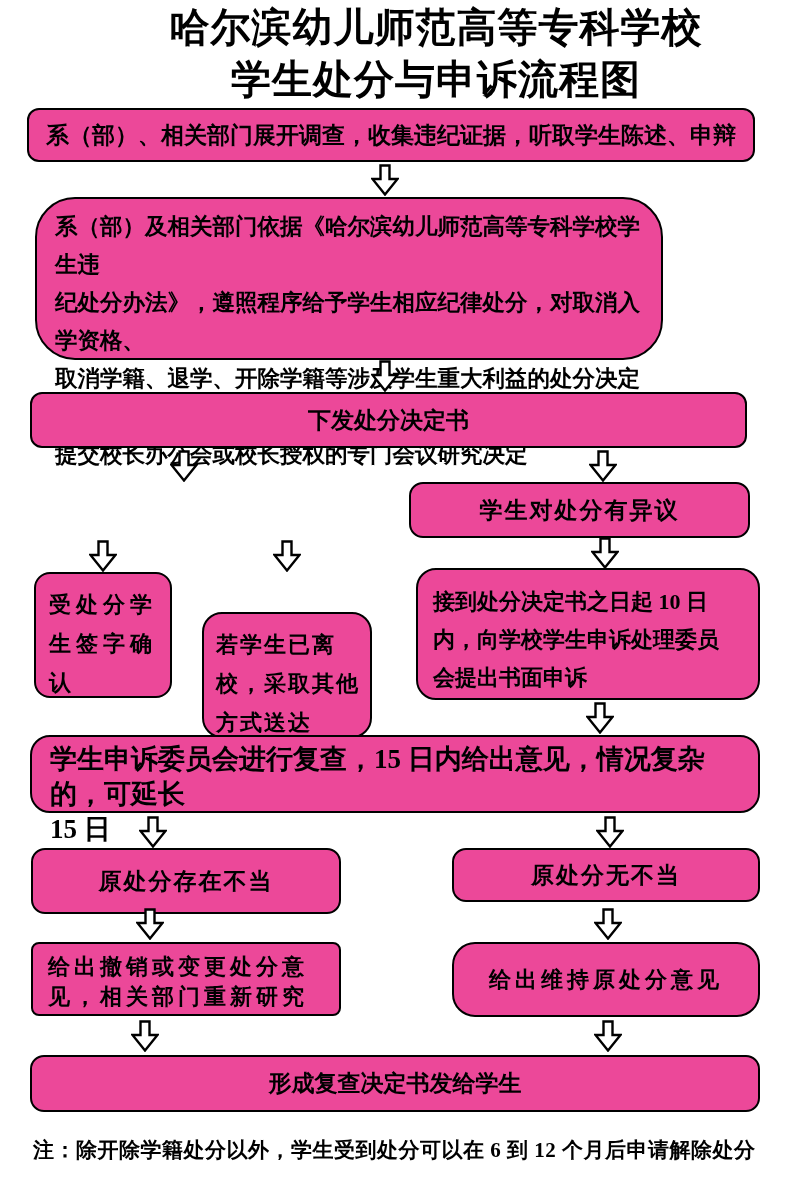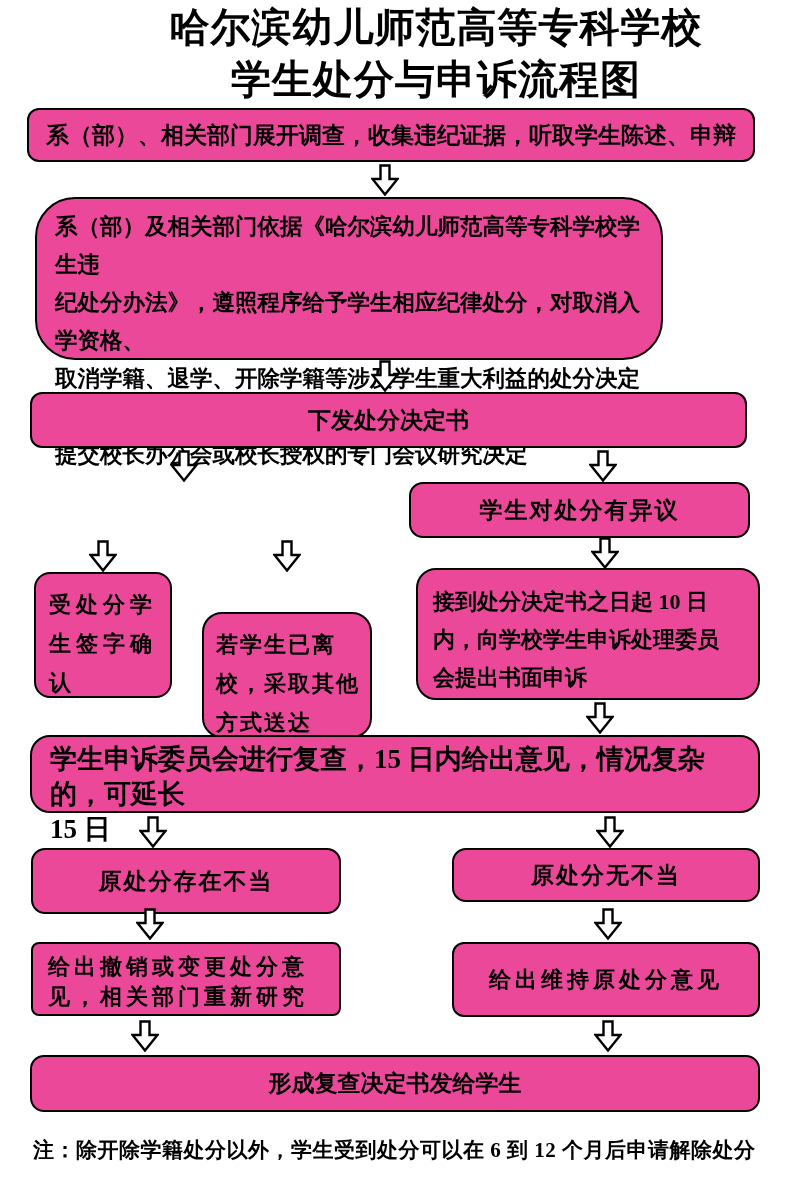--- a/index.html
+++ b/index.html
@@ -22,21 +22,21 @@
   .b7{left:202px;top:572px;width:170px;height:126px;border-radius:20px;
       padding:11px 0 0 12px;line-height:39px;letter-spacing:2px;font-size:22px;margin-top:40px;}
   .b8{left:416px;top:568px;width:344px;height:132px;border-radius:20px;
       padding:13px 0 0 15px;line-height:38px;font-size:22px;}
   .b9{left:30px;top:735px;width:730px;height:78px;border-radius:20px;
       padding:5px 12px 0 18px;line-height:35px;font-size:27px;}
   .b10{left:31px;top:848px;width:310px;height:66px;letter-spacing:2px;}
   .b11{left:452px;top:848px;width:308px;height:54px;letter-spacing:2px;}
   .b12{left:31px;top:942px;width:310px;height:74px;border-radius:8px;
        padding:8px 0 0 15px;line-height:30px;letter-spacing:4px;font-size:22px;}
-  .b13{left:452px;top:942px;width:308px;height:75px;border-radius:12px;
+  .b13{left:452px;top:942px;width:308px;height:75px;border-radius:23px;
        letter-spacing:4px;font-size:22px;}
   .b14{left:30px;top:1055px;width:730px;height:57px;}
   .arrow{position:absolute;width:28px;height:32px;}
   .note{position:absolute;left:33px;top:1136px;width:760px;font-weight:bold;
         font-size:21px;letter-spacing:0.5px;}
 </style>
 </head>
 <body>
 
 <div class="page">

